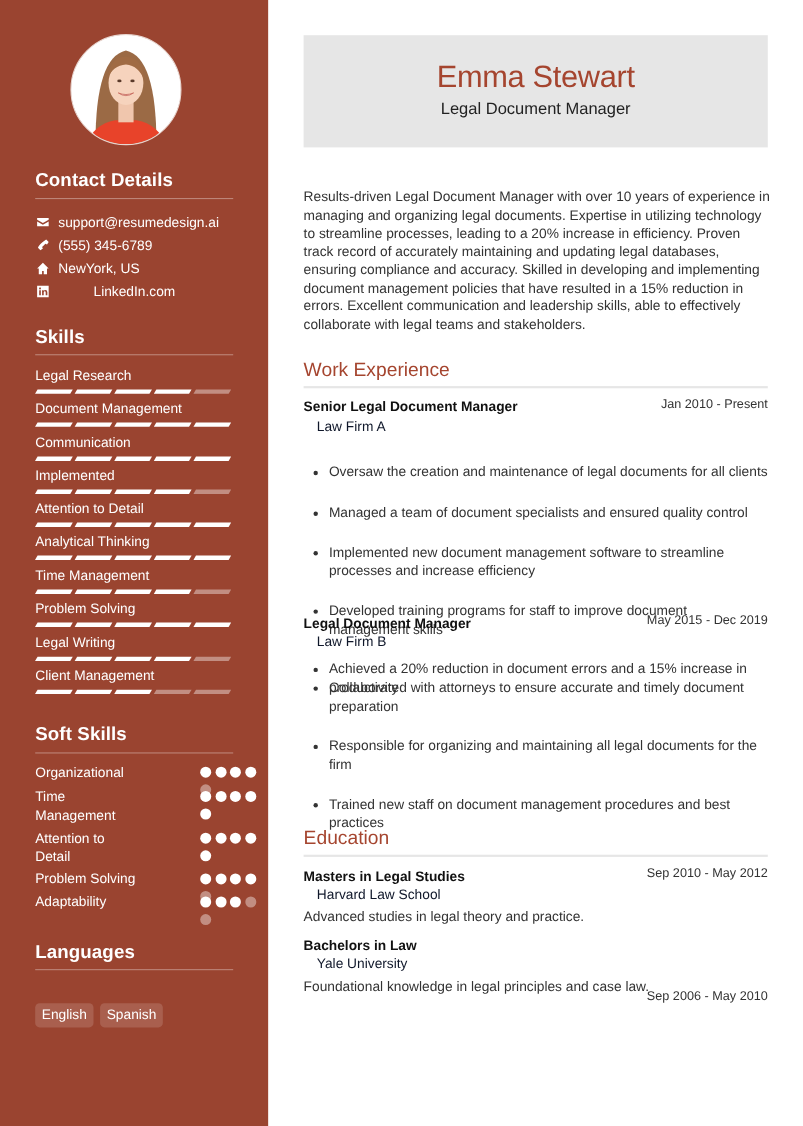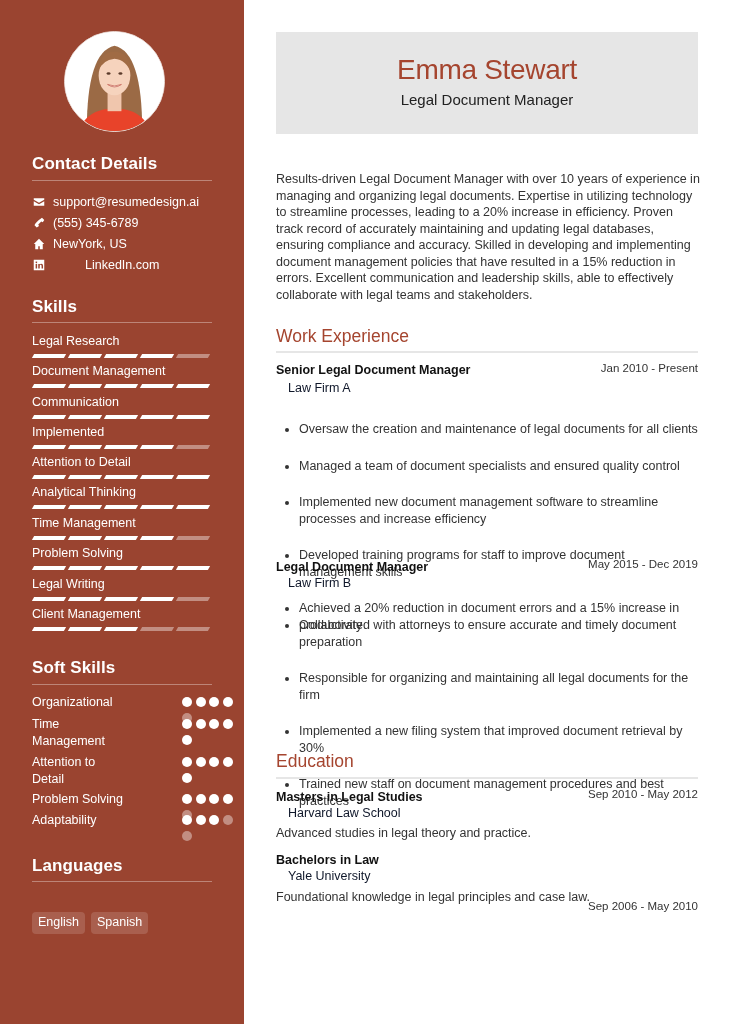--- a/index.html
+++ b/index.html
@@ -295,21 +295,20 @@
     <li>Developed training programs for staff to improve document management skills</li>
     <li>Achieved a 20% reduction in document errors and a 15% increase in productivity</li>
   </ul>
 
   <div class="entry-title" style="top:560px;">Legal Document Manager</div>
   <div class="entry-date" style="top:558px;">May 2015 - Dec 2019</div>
   <div class="entry-org" style="top:576px;">Law Firm B</div>
   <ul class="bullets" style="top:597px;">
     <li>Collaborated with attorneys to ensure accurate and timely document preparation</li>
     <li>Responsible for organizing and maintaining all legal documents for the firm</li>
-    <li>Implemented a new filing system that improved document retrieval by 30%</li>
     <li>Trained new staff on document management procedures and best practices</li>
   </ul>
 
   <div class="main-heading" style="top:751px;">Education</div>
   <div class="main-rule" style="top:777px;"></div>
 
   <div class="entry-title" style="top:790px;">Masters in Legal Studies</div>
   <div class="entry-date" style="top:788px;">Sep 2010 - May 2012</div>
   <div class="entry-org" style="top:806px;">Harvard Law School</div>
   <div class="edu-desc" style="top:826px;">Advanced studies in legal theory and practice.</div>

